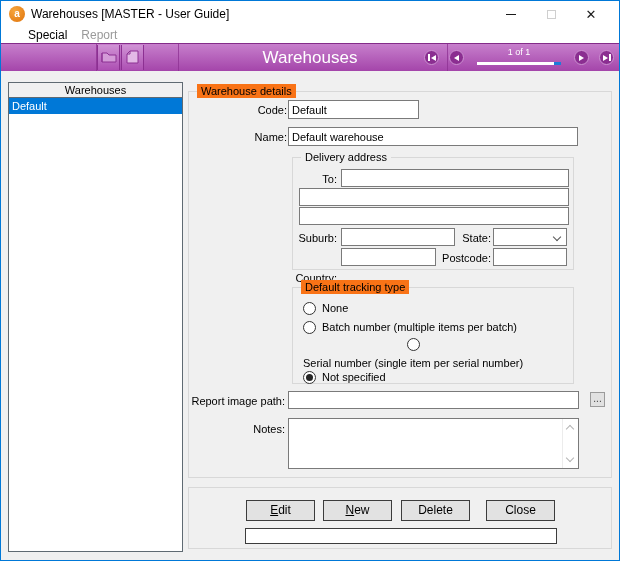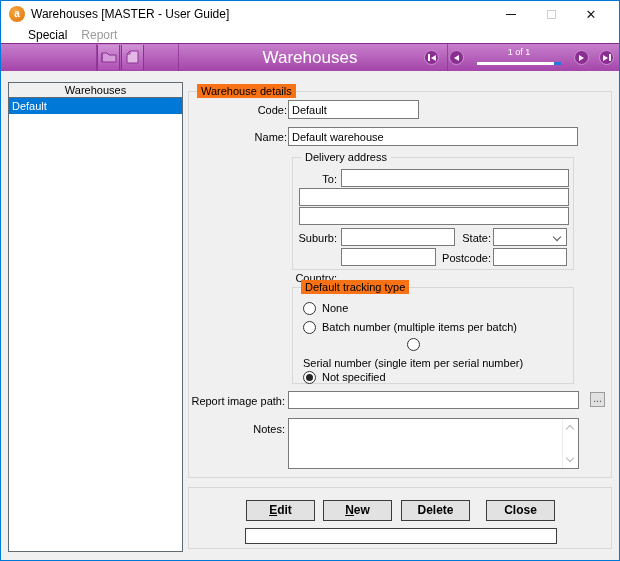--- a/index.html
+++ b/index.html
@@ -221,21 +221,21 @@
     <div class="lbl" style="left:0; width:96px; top:328px;">Notes:</div>
     <div class="notes-box" style="left:99px; top:326px; width:291px; height:51px;">
       <div class="notes-text"></div>
       <div class="vscroll">
         <span class="chev-up"></span>
         <span class="chev-down"></span>
       </div>
     </div>
   </div>
 
-  <div class="groupbox" style="left:187px; top:486px; width:424px; height:62px;font-weight:bold;">
+  <div class="groupbox" style="left:187px; top:486px; width:424px; height:62px;">
     <div class="btn" style="left:57px;"><span class="u">E</span><span>dit</span></div>
     <div class="btn" style="left:134px;"><span class="u">N</span><span>ew</span></div>
     <div class="btn" style="left:212px;"><span>Delete</span></div>
     <div class="btn" style="left:297px;"><span>Close</span></div>
     <div class="status-field"></div>
   </div>
 
 </div>
 
 </body></html>

